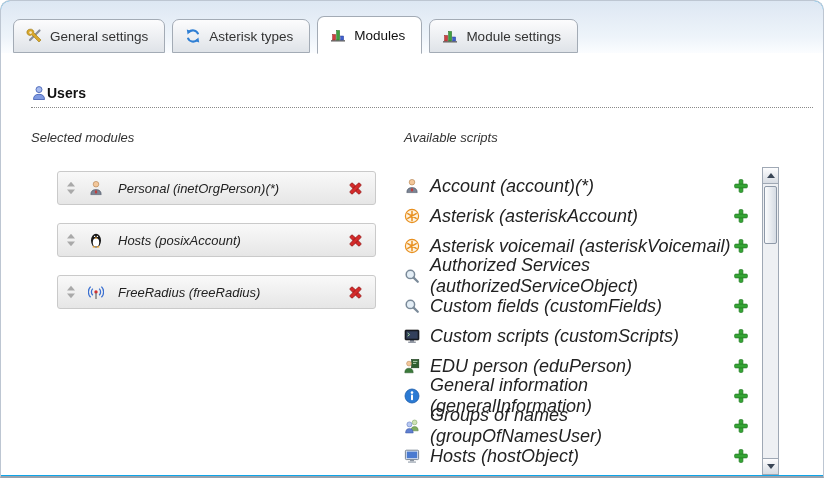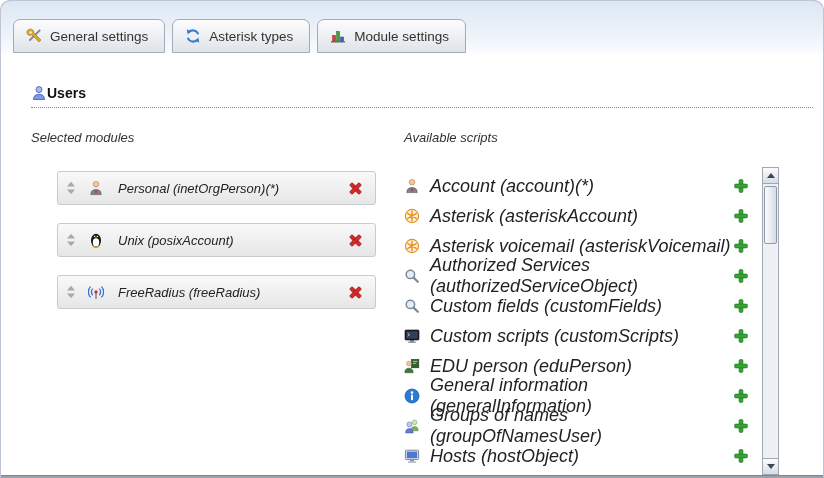--- a/index.html
+++ b/index.html
@@ -4,21 +4,21 @@
 <style>
   * { margin:0; padding:0; box-sizing:border-box; }
   html,body { background:#fff; }
   body { font-family:"Liberation Sans","DejaVu Sans",sans-serif; color:#222; }
 
   .window {
     width:824px; height:478px;
     border:1px solid #bdc6d2;
     border-bottom:2px solid #9aa2ac;
     border-radius:10px 10px 0 0;
-    background:#d946ef;
+    background:#0ea5e9;
     overflow:hidden;
     position:relative;
   }
 
   
   .tabbar {
     height:52px;
     background:linear-gradient(#dde7f3,#eef4fa 70%,#fbfdff);
     display:flex; align-items:flex-end;
     padding:0 0 0 12px; gap:7px;
@@ -224,20 +224,28 @@
       <span>General settings</span>
     </div>
     <div class="tab">
       <span class="ticon">
           <svg width="16" height="16" viewBox="0 0 16 16">
             <use href="#i-refresh"></use>
           </svg>
         </span>
       <span>Asterisk types</span>
     </div>
+    <div class="tab active">
+      <span class="ticon">
+          <svg width="16" height="16" viewBox="0 0 16 16">
+            <use href="#i-chart"></use>
+          </svg>
+        </span>
+      <span>Modules</span>
+    </div>
     <div class="tab">
       <span class="ticon">
           <svg width="16" height="16" viewBox="0 0 16 16">
             <use href="#i-chart"></use>
           </svg>
         </span>
       <span>Module settings</span>
     </div>
   </div>
 
@@ -280,21 +288,21 @@
           <span class="drag">
               <svg width="10" height="14" viewBox="0 0 10 14">
                 <use href="#i-drag"></use>
               </svg>
             </span>
           <span class="micon">
               <svg width="16" height="16" viewBox="0 0 16 16">
                 <use href="#i-penguin"></use>
               </svg>
             </span>
-          <span class="mlabel">Unix (posixAccount)</span>
+          <span class="mlabel">Hosts (posixAccount)</span>
           <span class="del">
               <svg width="15" height="15" viewBox="0 0 15 15">
                 <use href="#i-delete"></use>
               </svg>
             </span>
         </div>
 
         <div class="sel-row">
           <span class="drag">
               <svg width="10" height="14" viewBox="0 0 10 14">

